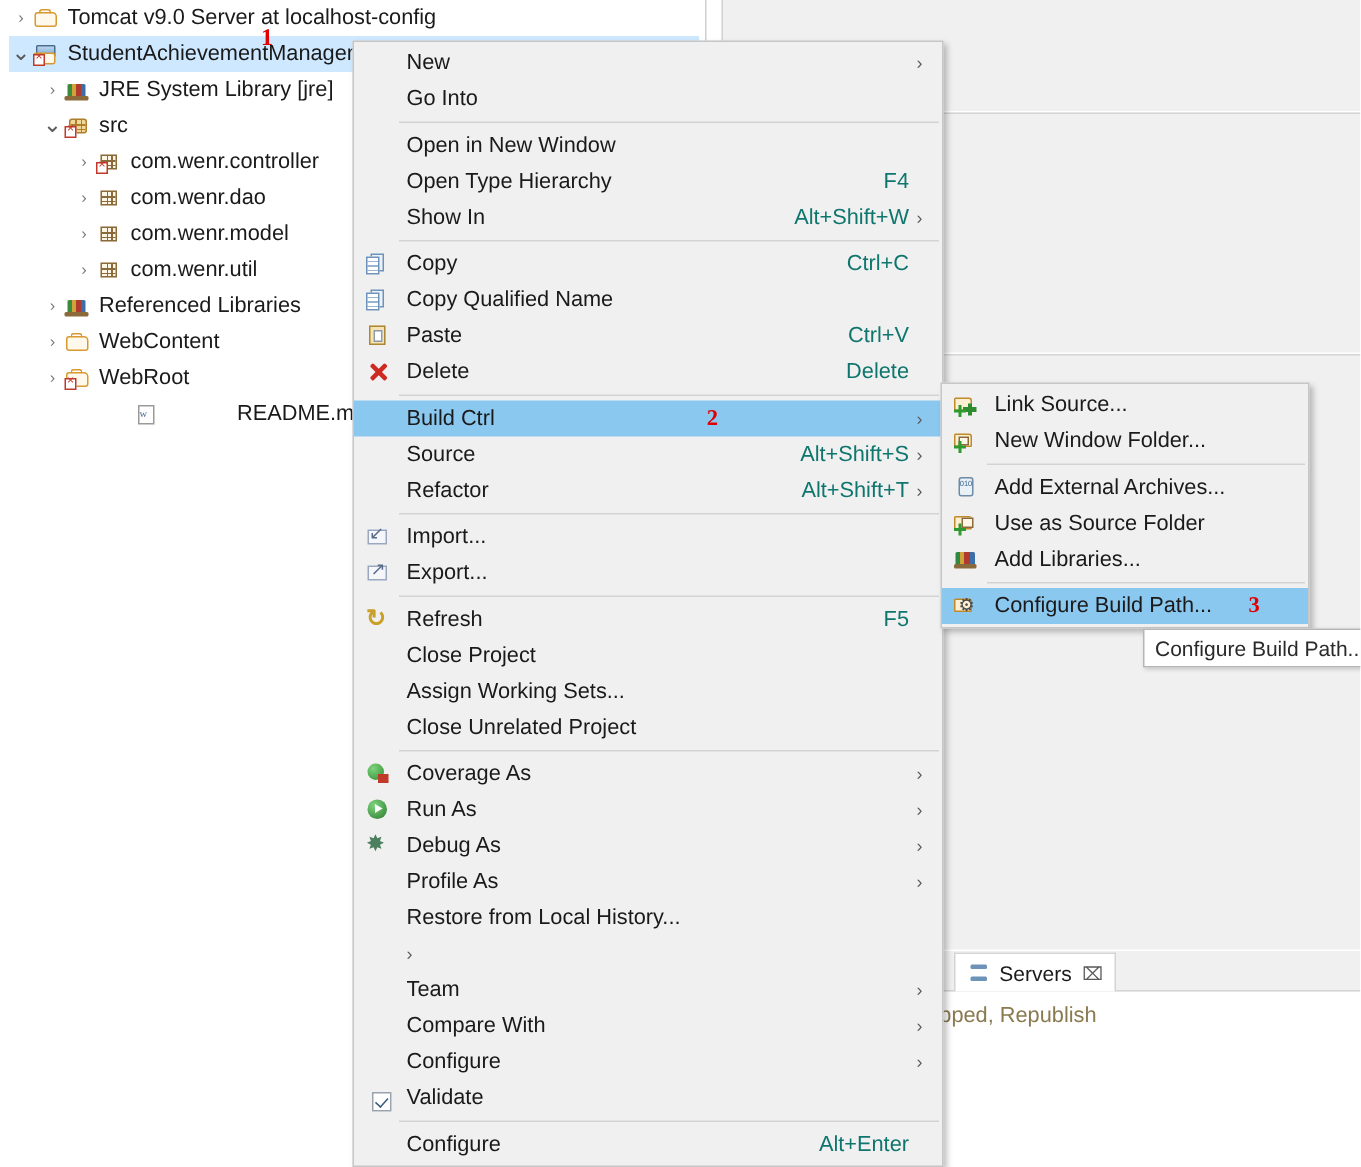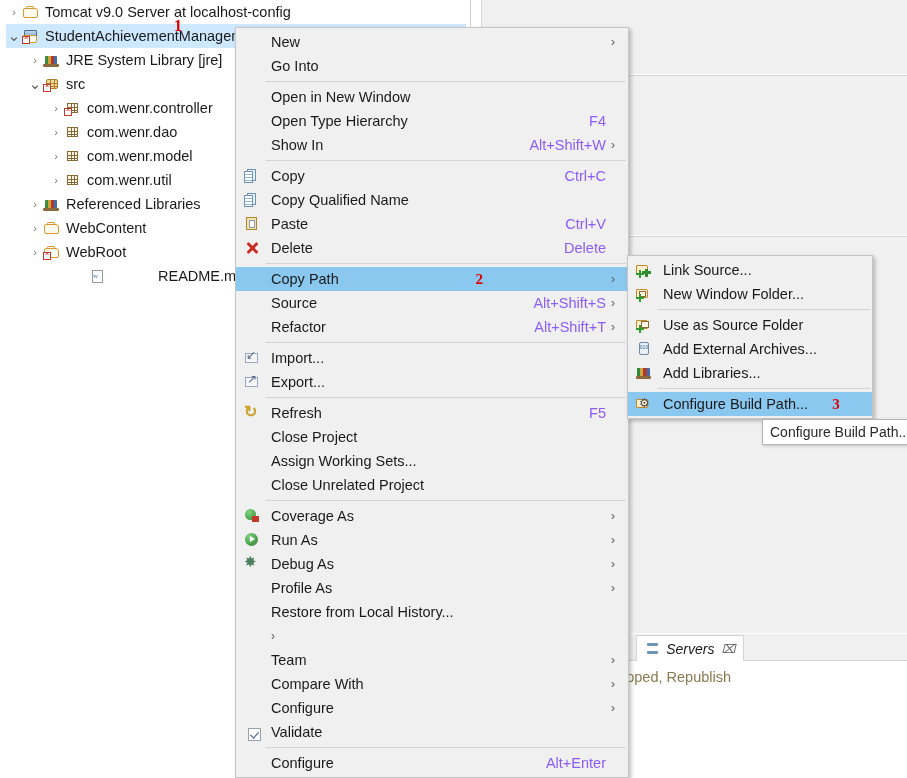--- a/index.html
+++ b/index.html
@@ -243,21 +243,21 @@
     margin-left: 4px;
   }
   .mi-label {
     flex: 1 1 auto;
     font-size: 14.5px;
     color: #1a1a1a;
     padding-left: 5px;
   }
   .mi-accel {
     font-size: 14.5px;
-    color: #8b5cf6;
+    color: #0f766e;
     padding-left: 20px;
   }
   .mi-arrow {
     width: 14px;
     flex: 0 0 14px;
     text-align: center;
     color: #5b5b5b;
     font-size: 12px;
     line-height: 1;
   }
@@ -537,21 +537,20 @@
     white-space: nowrap;
     box-sizing: border-box;
   }
   .vtab.active {
     background: #ffffff;
     border-left: 1px solid #d4d4d4;
     border-right: 1px solid #d4d4d4;
     border-top: 1px solid #d4d4d4;
     position: relative;
     top: 1px;
-    font-style: italic;
   }
   .vtab-icon {
     width: 16px; height: 16px;
     position: relative;
     margin-right: 5px;
     flex: 0 0 16px;
   }
   .ic-decl::before {
     content: "";
     position: absolute; left: 1px; top: 1px;
@@ -754,21 +753,21 @@
         <span class="mi-icon">
           <span class="g-del"></span>
         </span>
         <span class="mi-label">Delete</span>
         <span class="mi-accel">Delete</span>
         <span class="mi-arrow none">›</span>
       </div>
       <div class="mi-sep"></div>
       <div class="mi hl">
         <span class="mi-icon"></span>
-        <span class="mi-label">Copy Path</span>
+        <span class="mi-label">Build Ctrl</span>
         <span class="mark" style="flex: 1 1 auto;">2</span>
         <span class="mi-arrow">›</span>
       </div>
       <div class="mi">
         <span class="mi-icon"></span>
         <span class="mi-label">Source</span>
         <span class="mi-accel">Alt+Shift+S</span>
         <span class="mi-arrow">›</span>
       </div>
       <div class="mi">
@@ -898,32 +897,32 @@
           <span class="g-newsrc">
             <span class="g-plus"></span>
           </span>
         </span>
         <span class="mi-label">New Window Folder...</span>
         <span class="mi-arrow none">›</span>
       </div>
       <div class="mi-sep"></div>
       <div class="mi">
         <span class="mi-icon">
+          <span class="g-extarch"></span>
+        </span>
+        <span class="mi-label">Add External Archives...</span>
+        <span class="mi-arrow none">›</span>
+      </div>
+      <div class="mi">
+        <span class="mi-icon">
           <span class="g-usesrc">
             <span class="g-plus"></span>
           </span>
         </span>
         <span class="mi-label">Use as Source Folder</span>
-        <span class="mi-arrow none">›</span>
-      </div>
-      <div class="mi">
-        <span class="mi-icon">
-          <span class="g-extarch"></span>
-        </span>
-        <span class="mi-label">Add External Archives...</span>
         <span class="mi-arrow none">›</span>
       </div>
       <div class="mi">
         <span class="mi-icon">
           <span class="g-addlib"></span>
         </span>
         <span class="mi-label">Add Libraries...</span>
         <span class="mi-arrow none">›</span>
       </div>
       <div class="mi-sep"></div>

